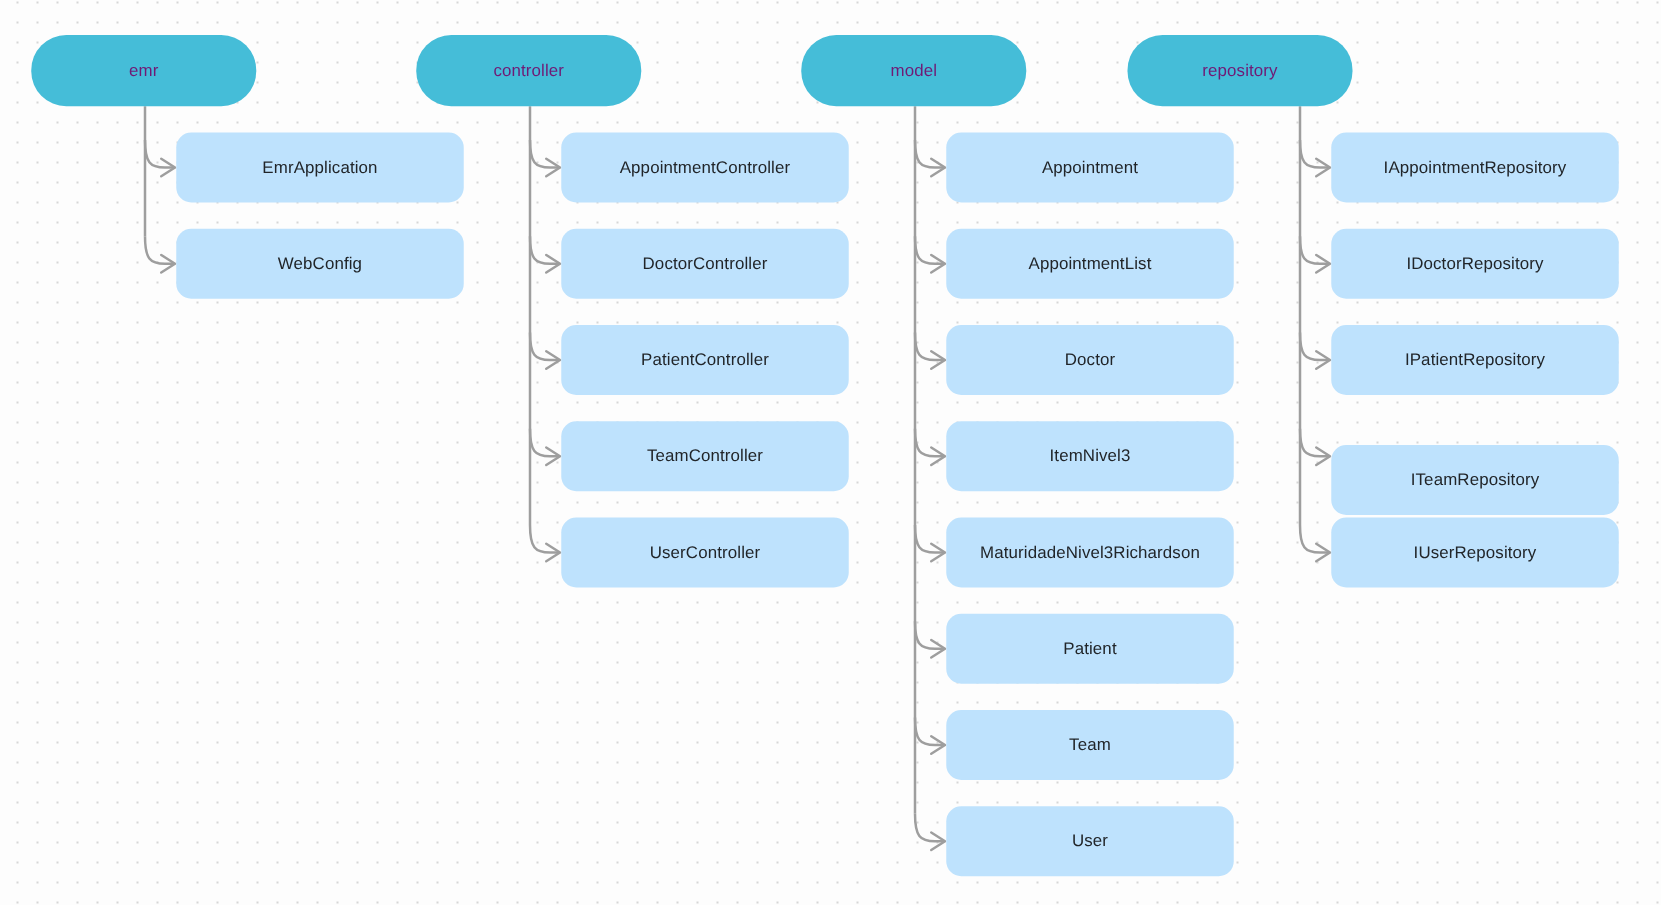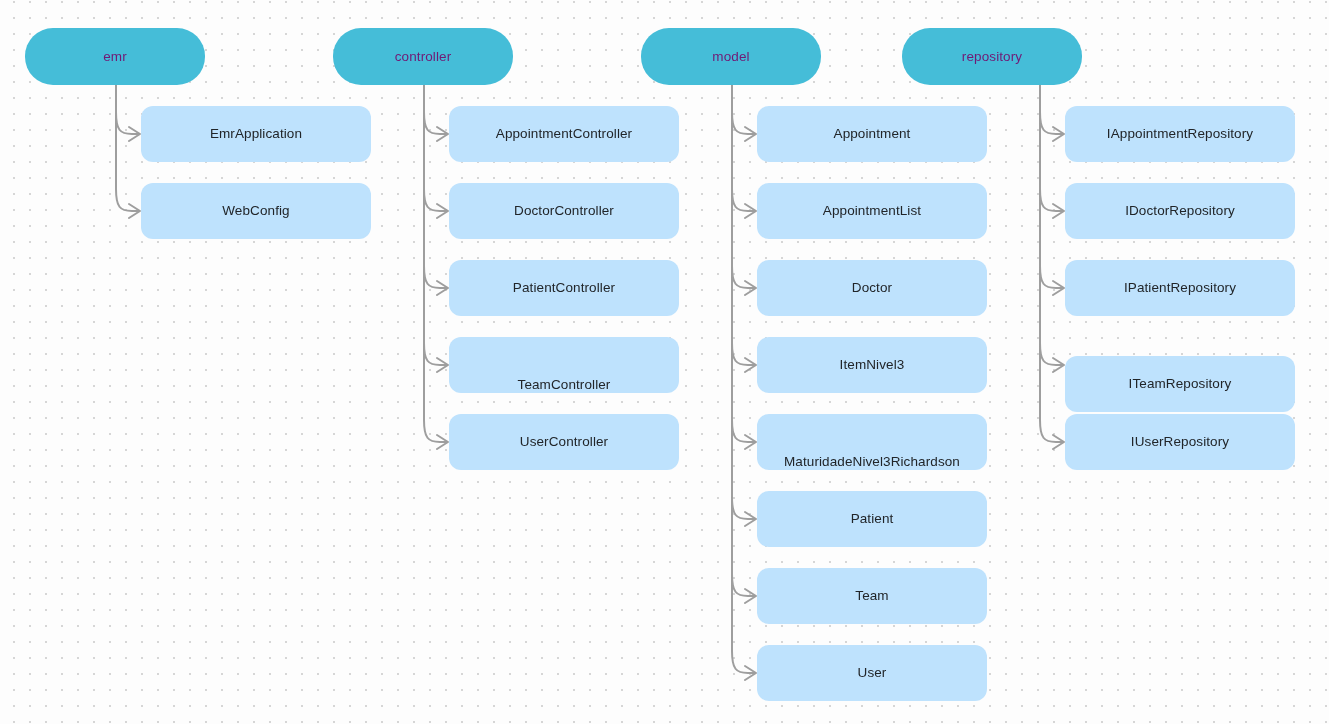--- a/index.html
+++ b/index.html
@@ -120,42 +120,42 @@
       </div>
       <div class="node cls-node" style="left: 449px; top: 106px; width: 230px; height: 56px;">
         <span class="node-label">AppointmentController</span>
       </div>
       <div class="node cls-node" style="left: 449px; top: 183px; width: 230px; height: 56px;">
         <span class="node-label">DoctorController</span>
       </div>
       <div class="node cls-node" style="left: 449px; top: 260px; width: 230px; height: 56px;">
         <span class="node-label">PatientController</span>
       </div>
-      <div class="node cls-node" style="left: 449px; top: 337px; width: 230px; height: 56px; align-items: flex-end;">
+      <div class="node cls-node" style="left: 449px; top: 337px; width: 230px; height: 56px;">
         <span class="node-label">TeamController</span>
       </div>
       <div class="node cls-node" style="left: 449px; top: 414px; width: 230px; height: 56px;">
         <span class="node-label">UserController</span>
       </div>
       <div class="node pkg-node" style="left: 641px; top: 28px; width: 180px; height: 57px;">
         <span class="node-label">model</span>
       </div>
       <div class="node cls-node" style="left: 757px; top: 106px; width: 230px; height: 56px;">
         <span class="node-label">Appointment</span>
       </div>
       <div class="node cls-node" style="left: 757px; top: 183px; width: 230px; height: 56px;">
         <span class="node-label">AppointmentList</span>
       </div>
       <div class="node cls-node" style="left: 757px; top: 260px; width: 230px; height: 56px;">
         <span class="node-label">Doctor</span>
       </div>
       <div class="node cls-node" style="left: 757px; top: 337px; width: 230px; height: 56px;">
         <span class="node-label">ItemNivel3</span>
       </div>
-      <div class="node cls-node" style="left: 757px; top: 414px; width: 230px; height: 56px; align-items: flex-end;">
+      <div class="node cls-node" style="left: 757px; top: 414px; width: 230px; height: 56px;">
         <span class="node-label">MaturidadeNivel3Richardson</span>
       </div>
       <div class="node cls-node" style="left: 757px; top: 491px; width: 230px; height: 56px;">
         <span class="node-label">Patient</span>
       </div>
       <div class="node cls-node" style="left: 757px; top: 568px; width: 230px; height: 56px;">
         <span class="node-label">Team</span>
       </div>
       <div class="node cls-node" style="left: 757px; top: 645px; width: 230px; height: 56px;">
         <span class="node-label">User</span>

